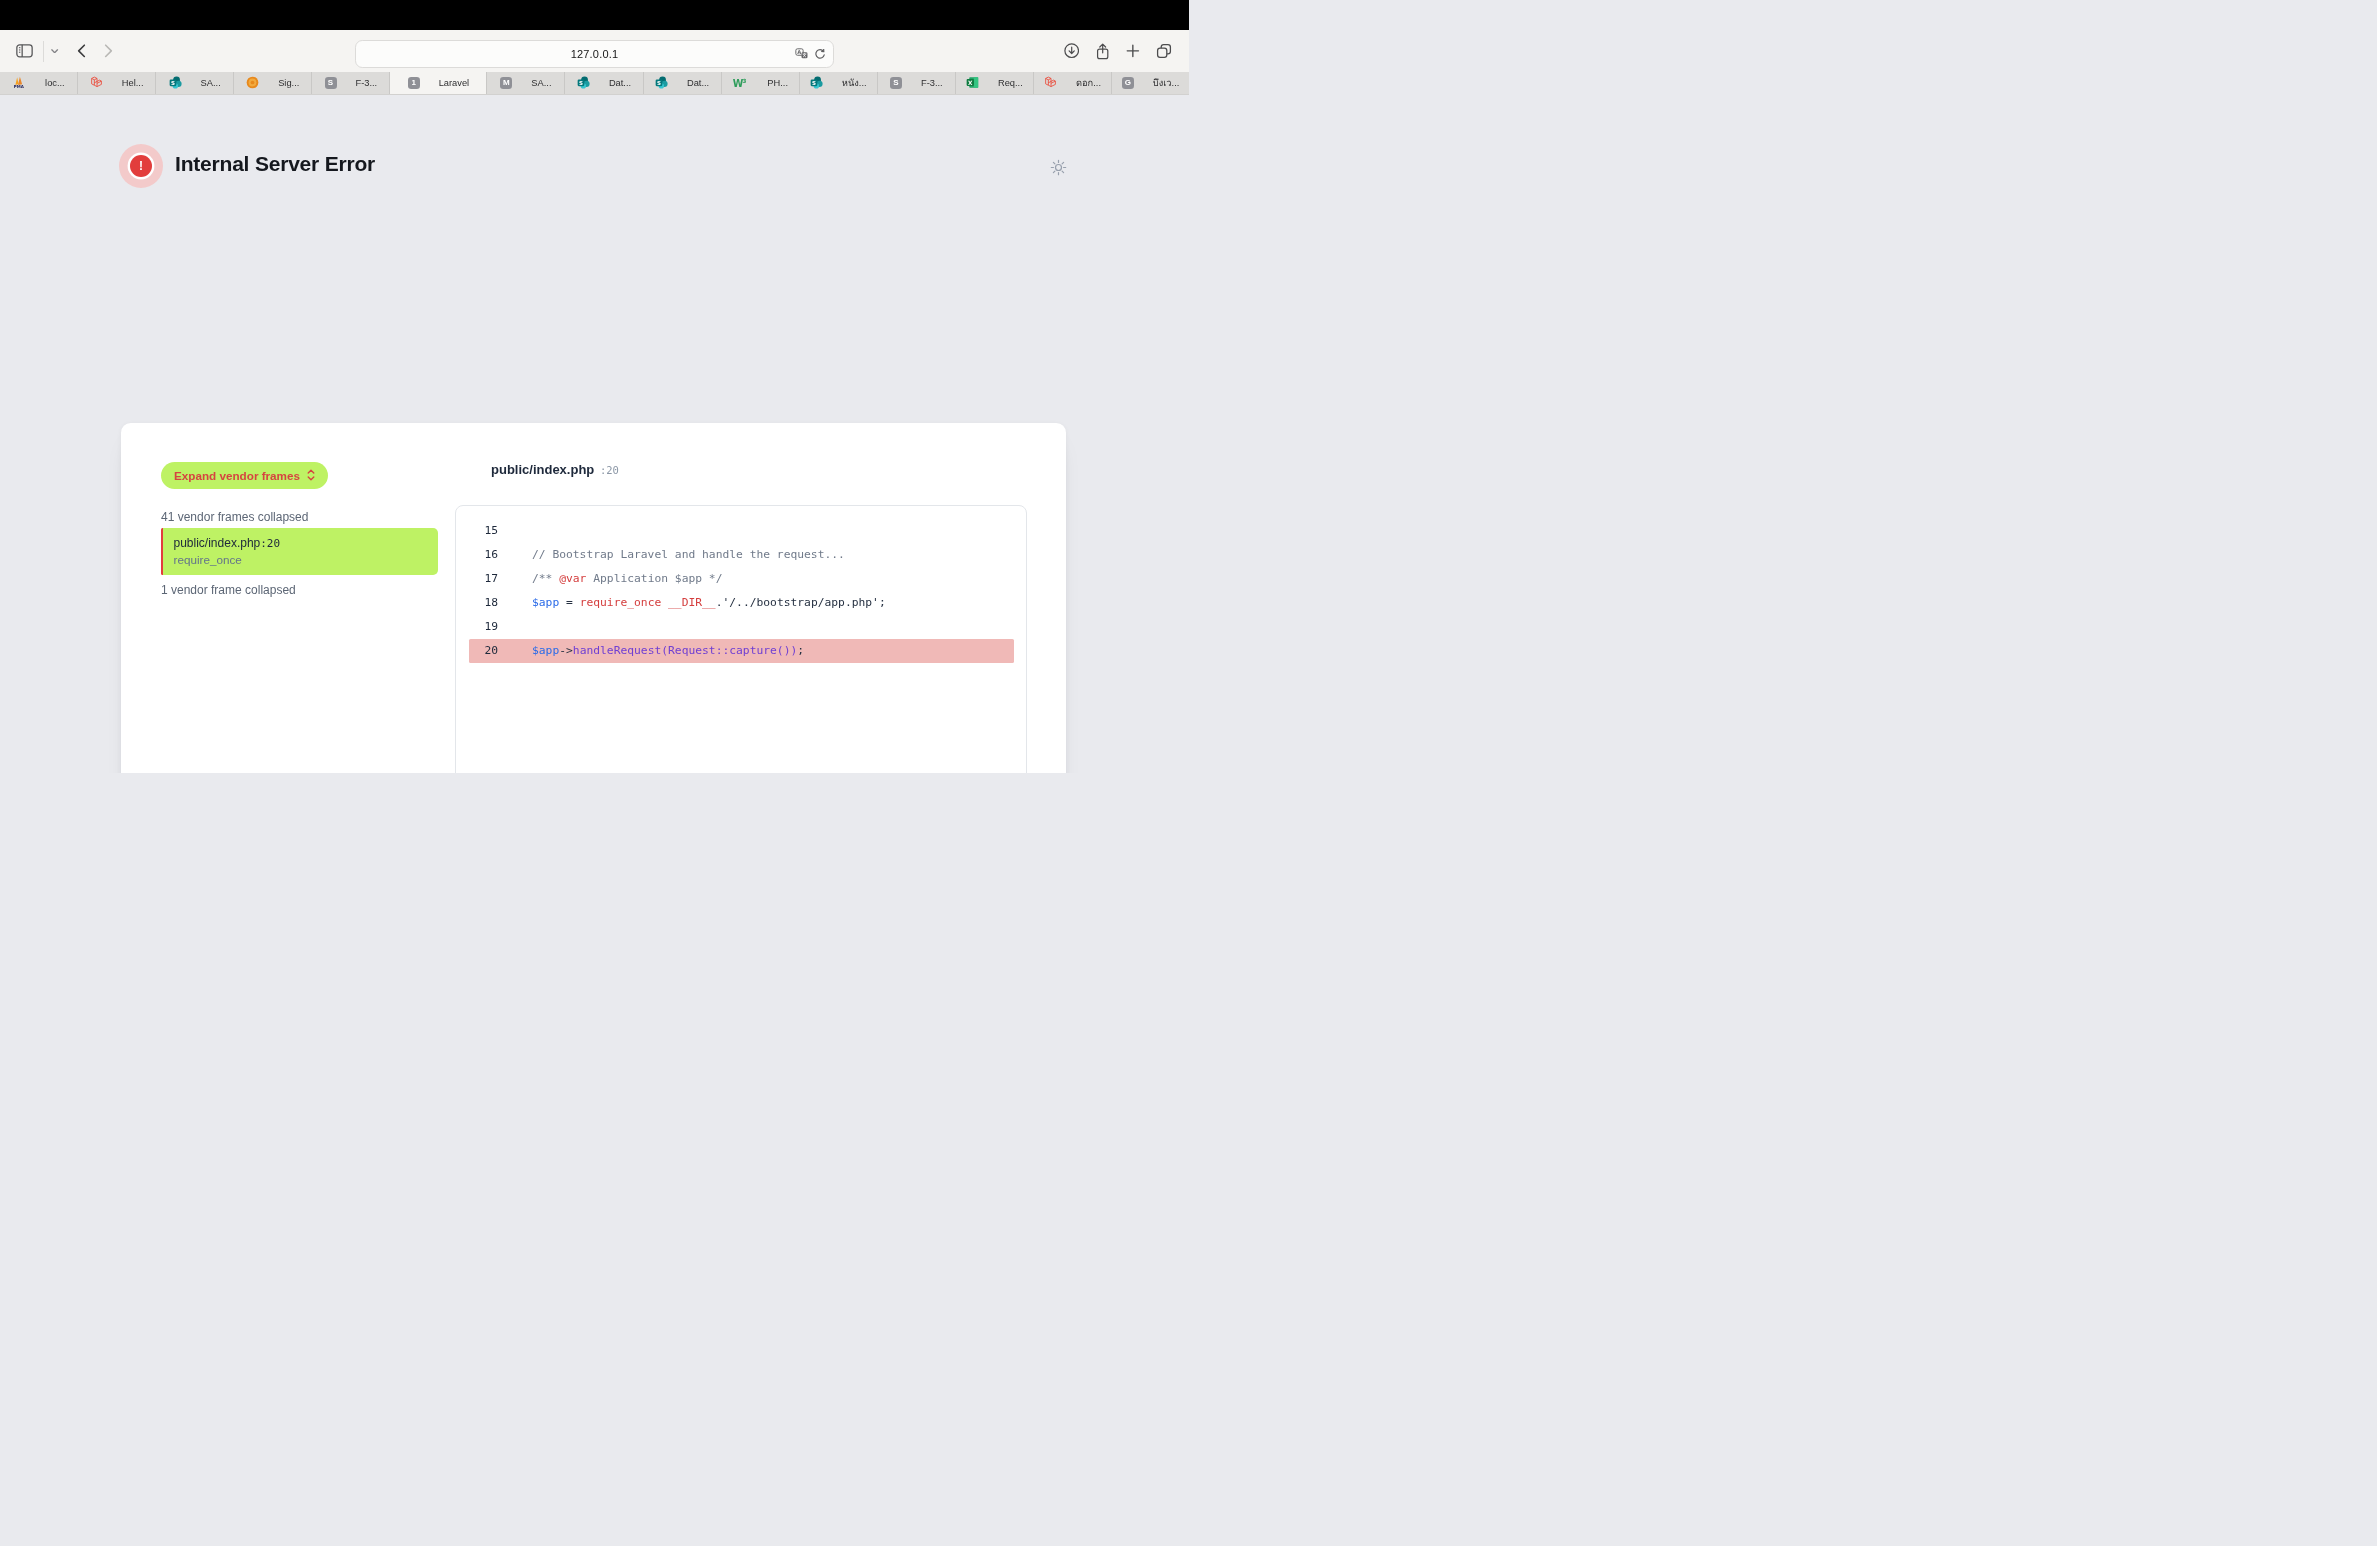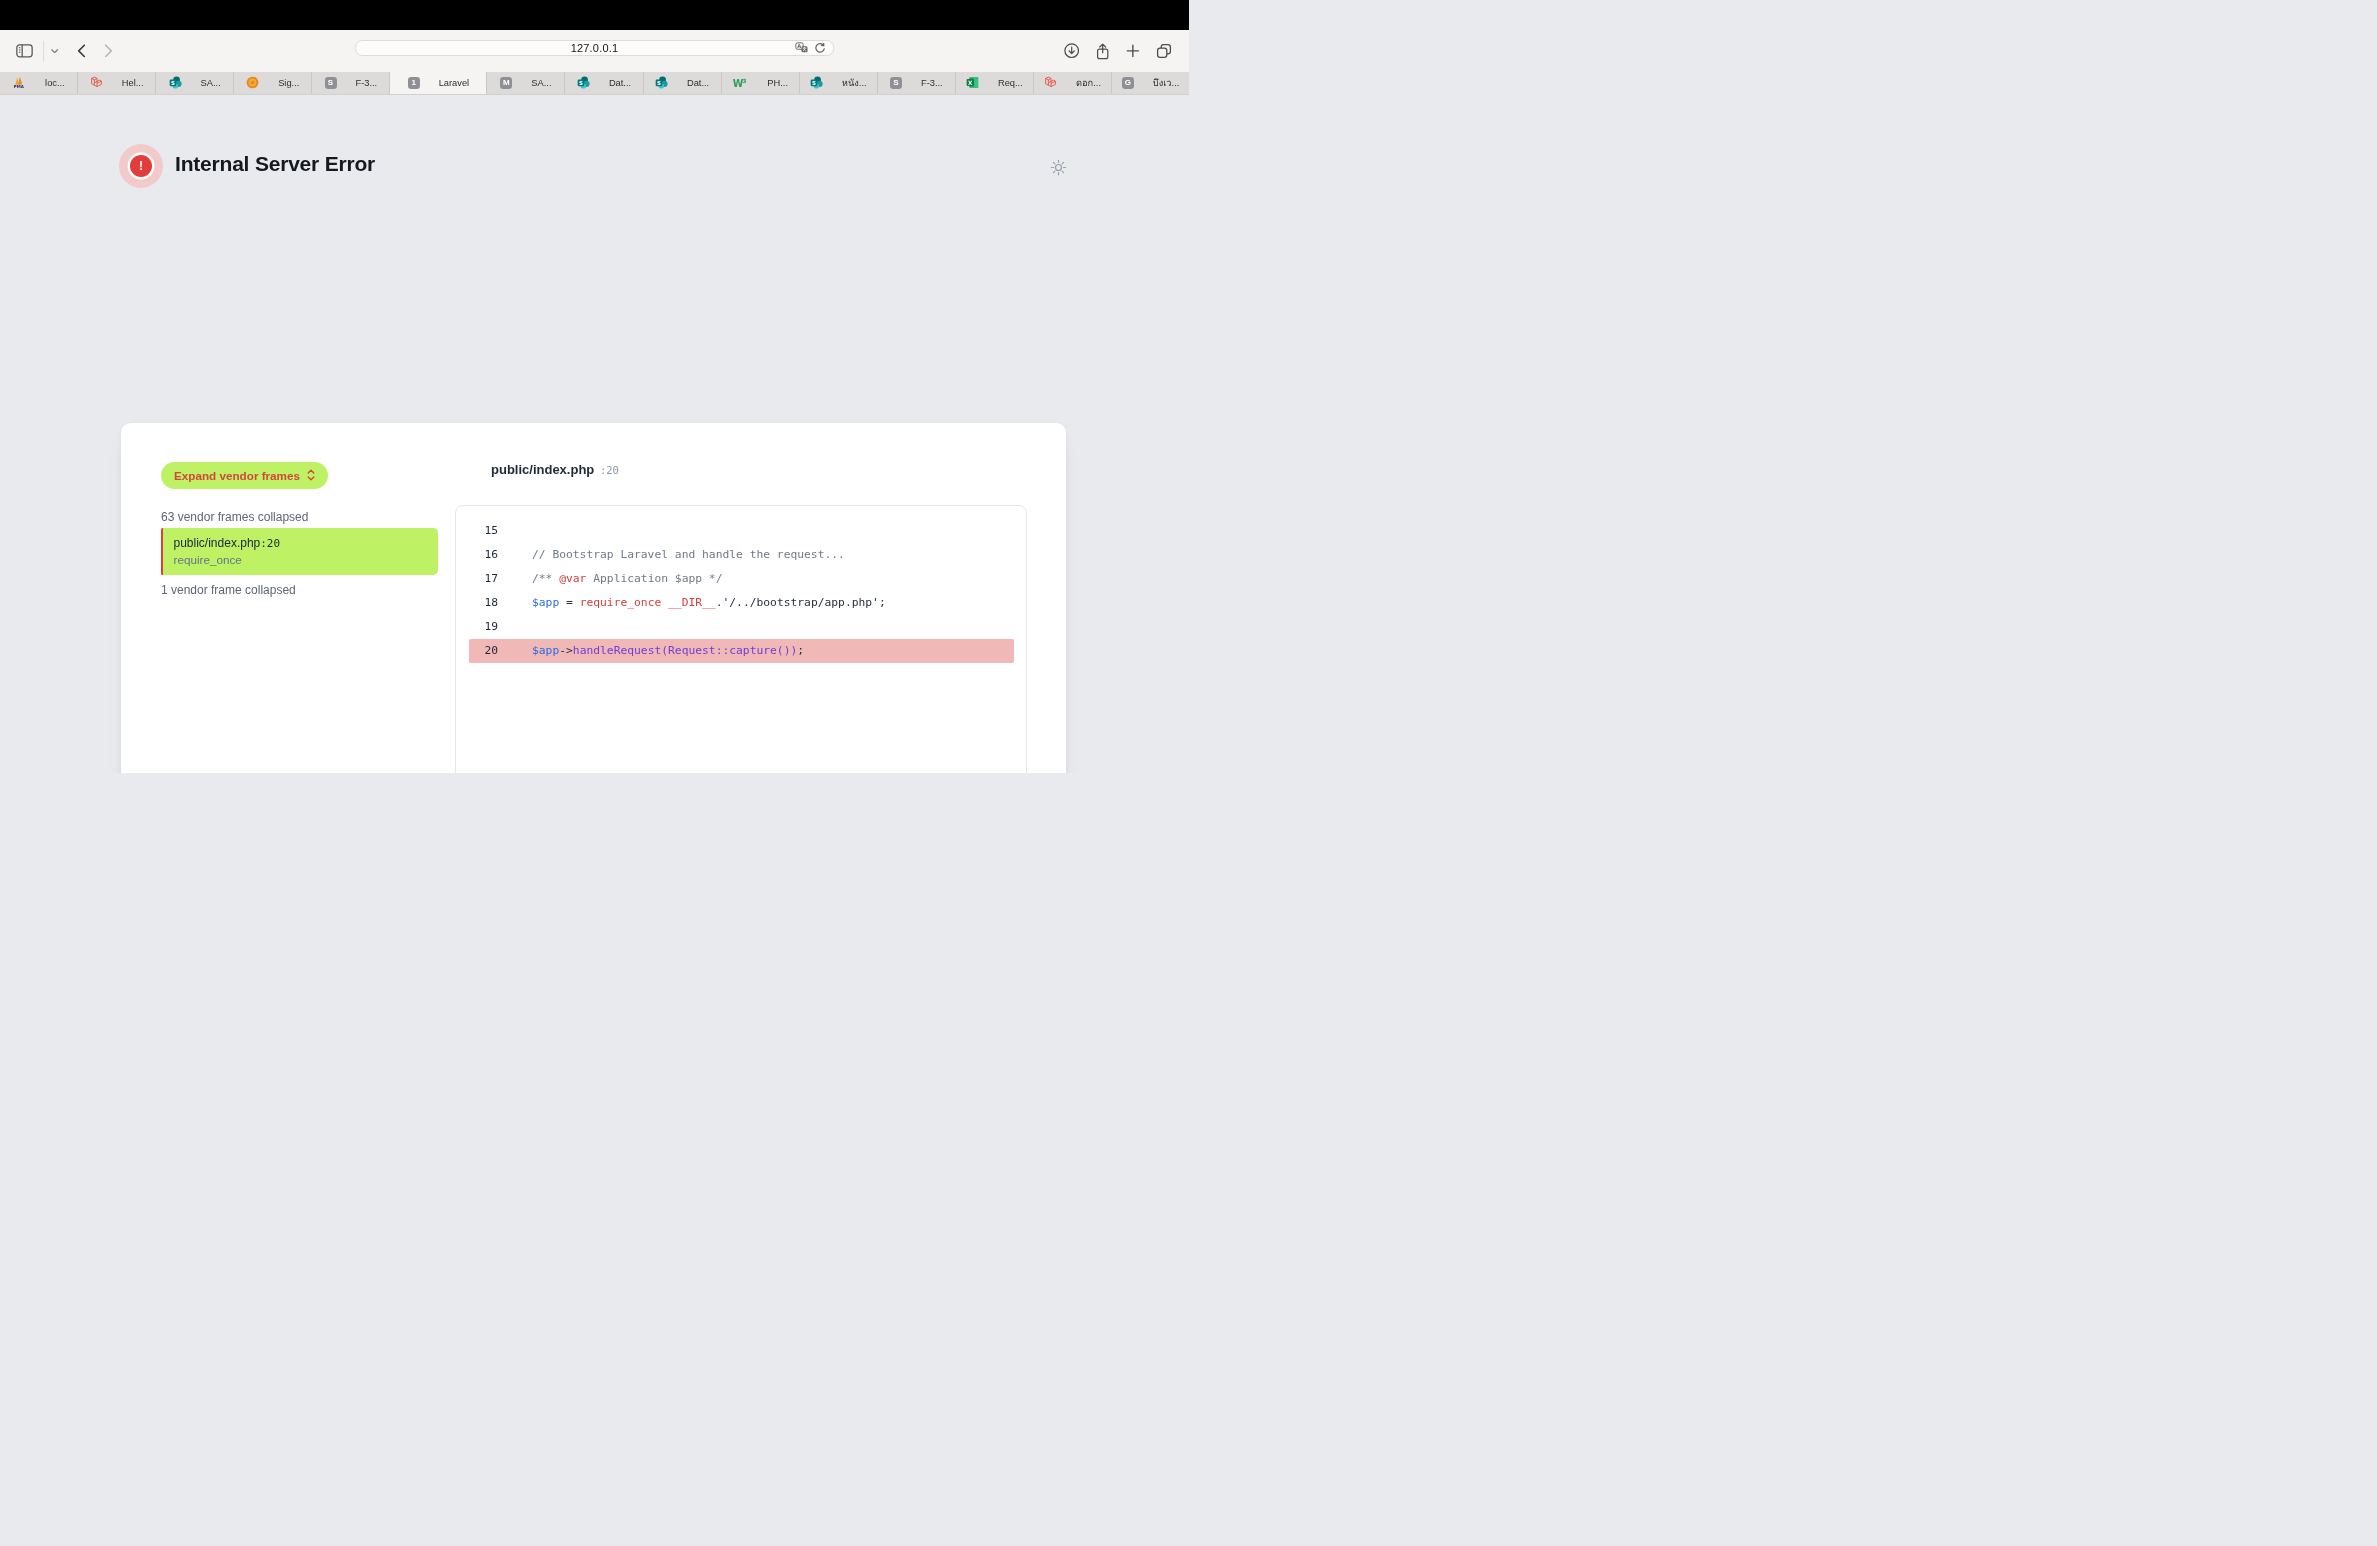--- a/index.html
+++ b/index.html
@@ -6,21 +6,21 @@
   html,body { width:1189px; height:773px; overflow:hidden; }
   body { font-family:"Liberation Sans","DejaVu Sans",sans-serif; background:#e9eaee; position:relative; }
 
   
   .mac-topbar { height:30px; background:#000; }
   .toolbar { position:relative; height:42px; background:#f5f4f2; }
   .toolbar svg { display:block; }
   .toolbar-left { position:absolute; left:16px; top:0; height:100%; display:flex; align-items:center; }
   .tb-sep { width:0.8px; height:21px; background:#dcdbd9; margin:0 8px 0 9.7px; }
   .nav-gap { margin-left:18px; }
-  .addressbar { position:absolute; left:355px; top:9.7px; width:479px; height:16px; background:#fcfcfb;
+  .addressbar { position:absolute; left:355px; top:9.7px; width:479px; height:28px; background:#fcfcfb;
     border:0.8px solid #dcdbd9; border-radius:7.3px; display:flex; align-items:center; justify-content:center; }
   .addr-text { font-size:11px; color:#161616; letter-spacing:0.2px; }
   .addr-icons { position:absolute; right:7.3px; top:0; height:100%; display:flex; align-items:center; gap:6.5px; }
   .toolbar-right { position:absolute; right:17px; top:0; height:100%; display:flex; align-items:center; gap:16px; }
 
   
   .tabbar { display:flex; height:22.6px; background:#dcdbd9; border-bottom:0.8px solid #d2d1cf; }
   .tab { flex:1 1 0; min-width:0; display:flex; align-items:center; justify-content:center; gap:19px;
     font-size:9.3px; color:#2e2e30; border-right:0.8px solid #c9c8c6; cursor:default; }
   .tab:last-child { border-right:none; }
@@ -316,21 +316,21 @@
     <div class="card card2">
 
       <button class="expand-btn">
         <span>Expand vendor frames</span>
         <svg width="8" height="12" viewBox="0 0 10 15" fill="none" stroke="#d64440" stroke-width="1.7" stroke-linecap="round" stroke-linejoin="round">
           <path d="M1.5 5 L5 1.5 L8.5 5"></path>
           <path d="M1.5 10 L5 13.5 L8.5 10"></path>
         </svg>
       </button>
 
-      <div class="collapsed-top">63 vendor frames collapsed</div>
+      <div class="collapsed-top">41 vendor frames collapsed</div>
 
       <div class="frame">
         <div class="frame-file"><span>public/index.php</span><span class="mono">:20</span></div>
         <div class="frame-fn">require_once</div>
       </div>
 
       <div class="collapsed-bottom">1 vendor frame collapsed</div>
 
       <div class="code-header">
         <span class="code-file">public/index.php</span><span class="code-lineref">:20</span>

